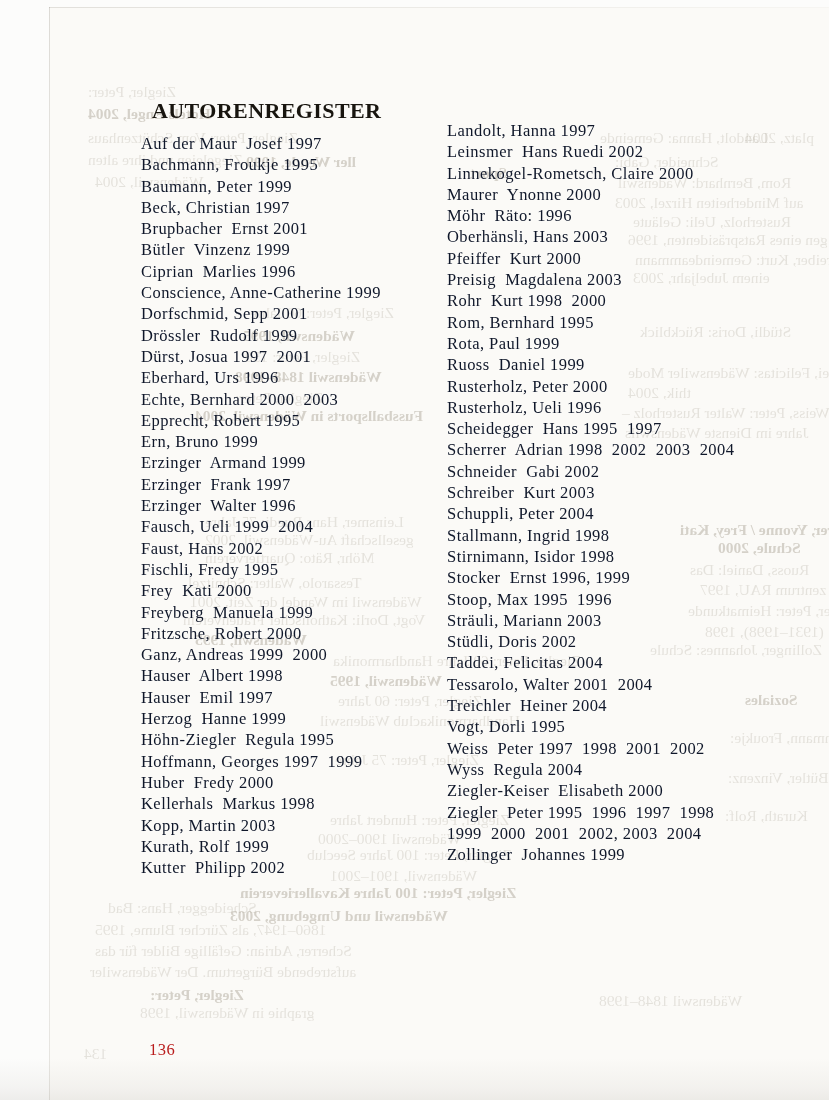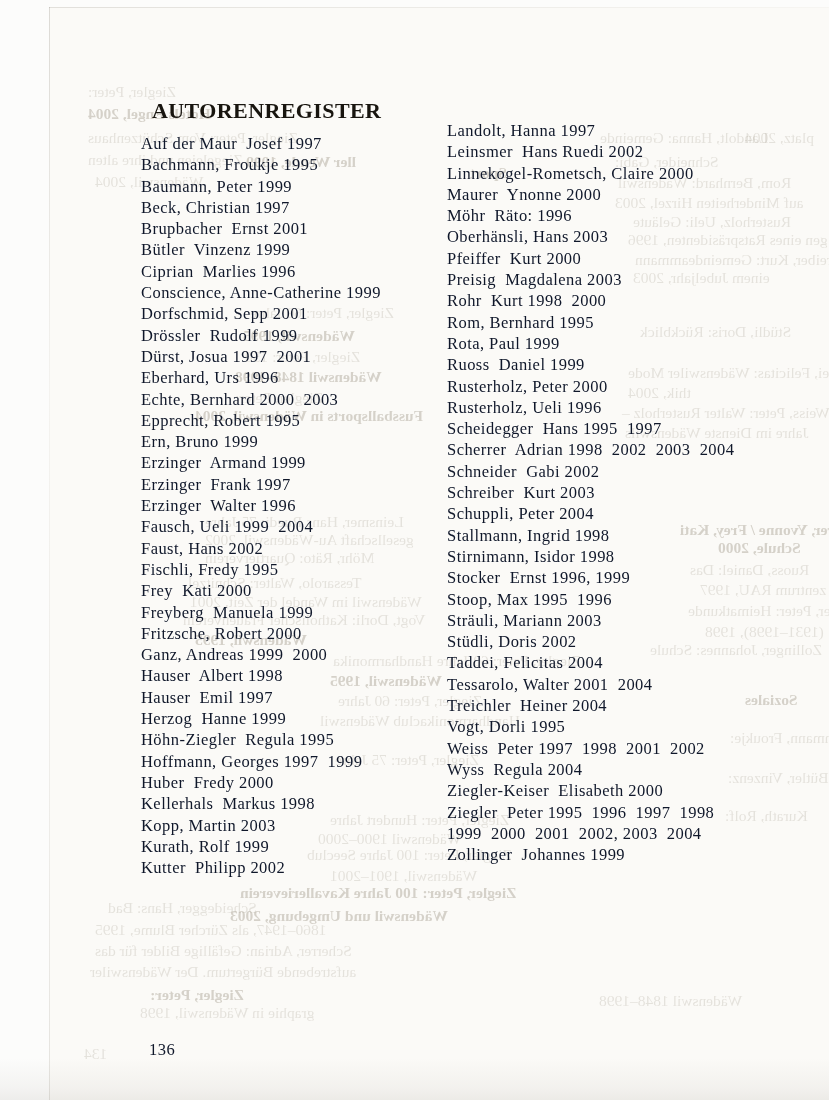--- a/index.html
+++ b/index.html
@@ -43,21 +43,21 @@
     position:absolute;
     font-size:16.5px;line-height:21.3px;
     letter-spacing:.45px;
     color:#0f172a;
     white-space:pre;
   }
   .col-left{left:141px;top:133px;}
   .col-right{left:447px;top:120px;}
   .page-number{
     position:absolute;left:149px;top:1040px;
-    font-size:16.5px;letter-spacing:.5px;color:#0f172a;
+    font-size:16.5px;letter-spacing:.5px;color:#b91c1c;
   }
 </style>
 </head>
 <body>
 
 <div class="scan">
   <div class="edge-strip-left"></div>
   <div class="edge-strip-top"></div>
   <div class="edge-line-v"></div>
   <div class="edge-line-h"></div>

